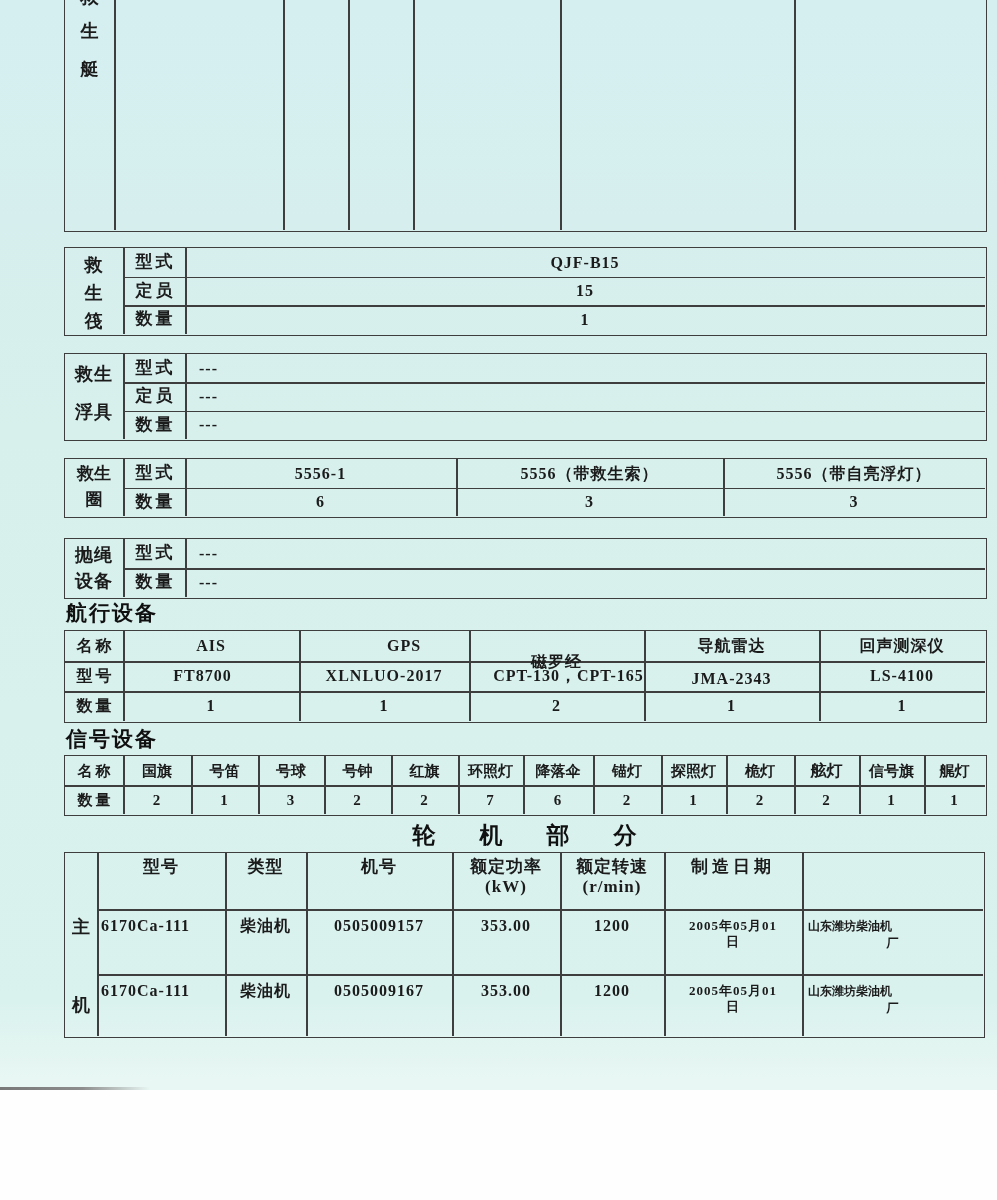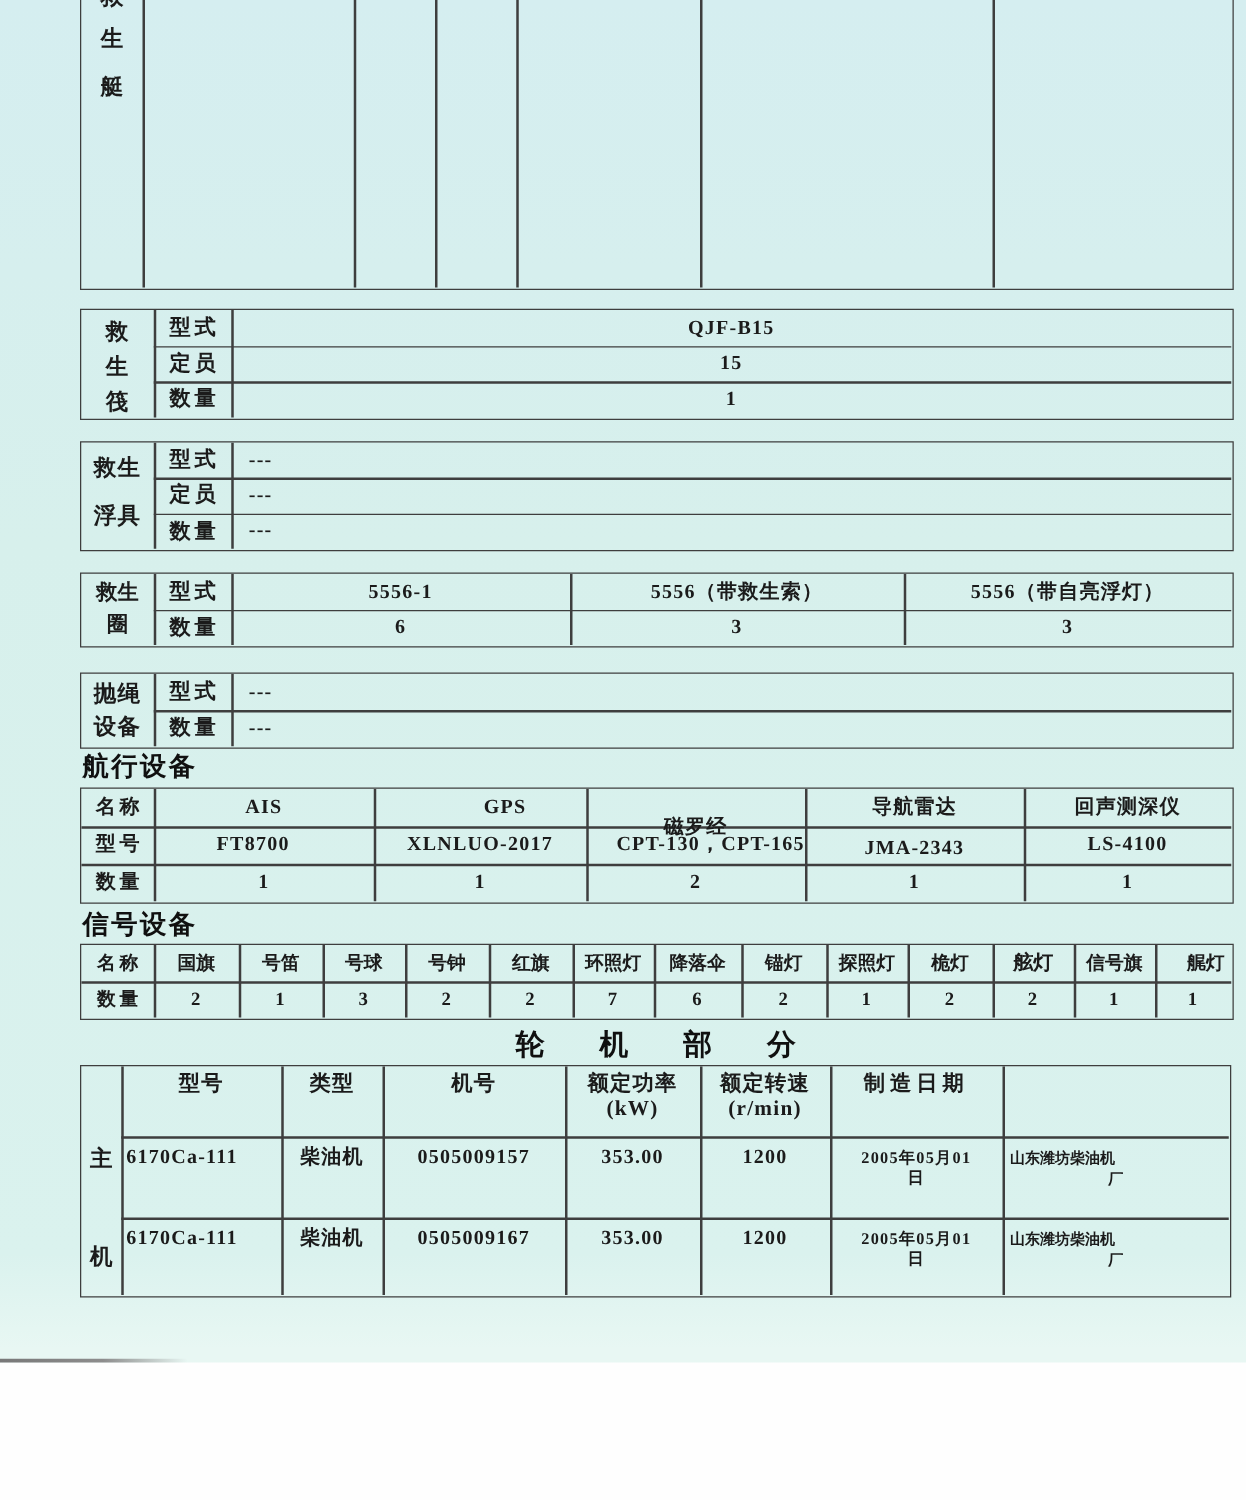--- a/index.html
+++ b/index.html
@@ -166,21 +166,21 @@
       <div class="cellflex " style="left: 528px; top: 0px; width: 68px; height: 29px; font-size: 15px; letter-spacing: 0px;">锚灯</div>
       <div class="cellflex " style="left: 528px; top: 29px; width: 68px; height: 29px; font-size: 15px;">2</div>
       <div class="cellflex " style="left: 596px; top: 0px; width: 65px; height: 29px; font-size: 15px; letter-spacing: 0px;">探照灯</div>
       <div class="cellflex " style="left: 596px; top: 29px; width: 65px; height: 29px; font-size: 15px;">1</div>
       <div class="cellflex " style="left: 661px; top: 0px; width: 68px; height: 29px; font-size: 15px; letter-spacing: 0px;">桅灯</div>
       <div class="cellflex " style="left: 661px; top: 29px; width: 68px; height: 29px; font-size: 15px;">2</div>
       <div class="cellflex " style="left: 729px; top: 0px; width: 65px; height: 29px; font-size: 16px; letter-spacing: 0px; text-align: right;">舷灯</div>
       <div class="cellflex " style="left: 729px; top: 29px; width: 65px; height: 29px; font-size: 15px;">2</div>
       <div class="cellflex " style="left: 794px; top: 0px; width: 65px; height: 29px; font-size: 15px; letter-spacing: 0px;">信号旗</div>
       <div class="cellflex " style="left: 794px; top: 29px; width: 65px; height: 29px; font-size: 15px;">1</div>
-      <div class="cellflex " style="left: 859px; top: 0px; width: 61px; height: 29px; font-size: 15px; letter-spacing: 0px; padding-left: 10px;">艉灯</div>
+      <div class="cellflex " style="left: 859px; top: 0px; width: 61px; height: 29px; font-size: 15px; letter-spacing: 0px;">艉灯</div>
       <div class="cellflex " style="left: 859px; top: 29px; width: 61px; height: 29px; font-size: 15px;">1</div>
     </div>
 
   <h2 class="sec eng-head" style="top:820px;">轮机部分</h2>
 
   <div class="tbl" id="t-engine" style="left:64px;top:852px;width:921px;height:186px;">
       <div style="position: absolute; left: 32px; top: 0px; width: 1.5px; height: 183px; background: rgb(62, 62, 62);"></div>
       <div style="position: absolute; left: 160px; top: 0px; width: 1.5px; height: 183px; background: rgb(62, 62, 62);"></div>
       <div style="position: absolute; left: 241px; top: 0px; width: 1.5px; height: 183px; background: rgb(62, 62, 62);"></div>
       <div style="position: absolute; left: 387px; top: 0px; width: 1.5px; height: 183px; background: rgb(62, 62, 62);"></div>

